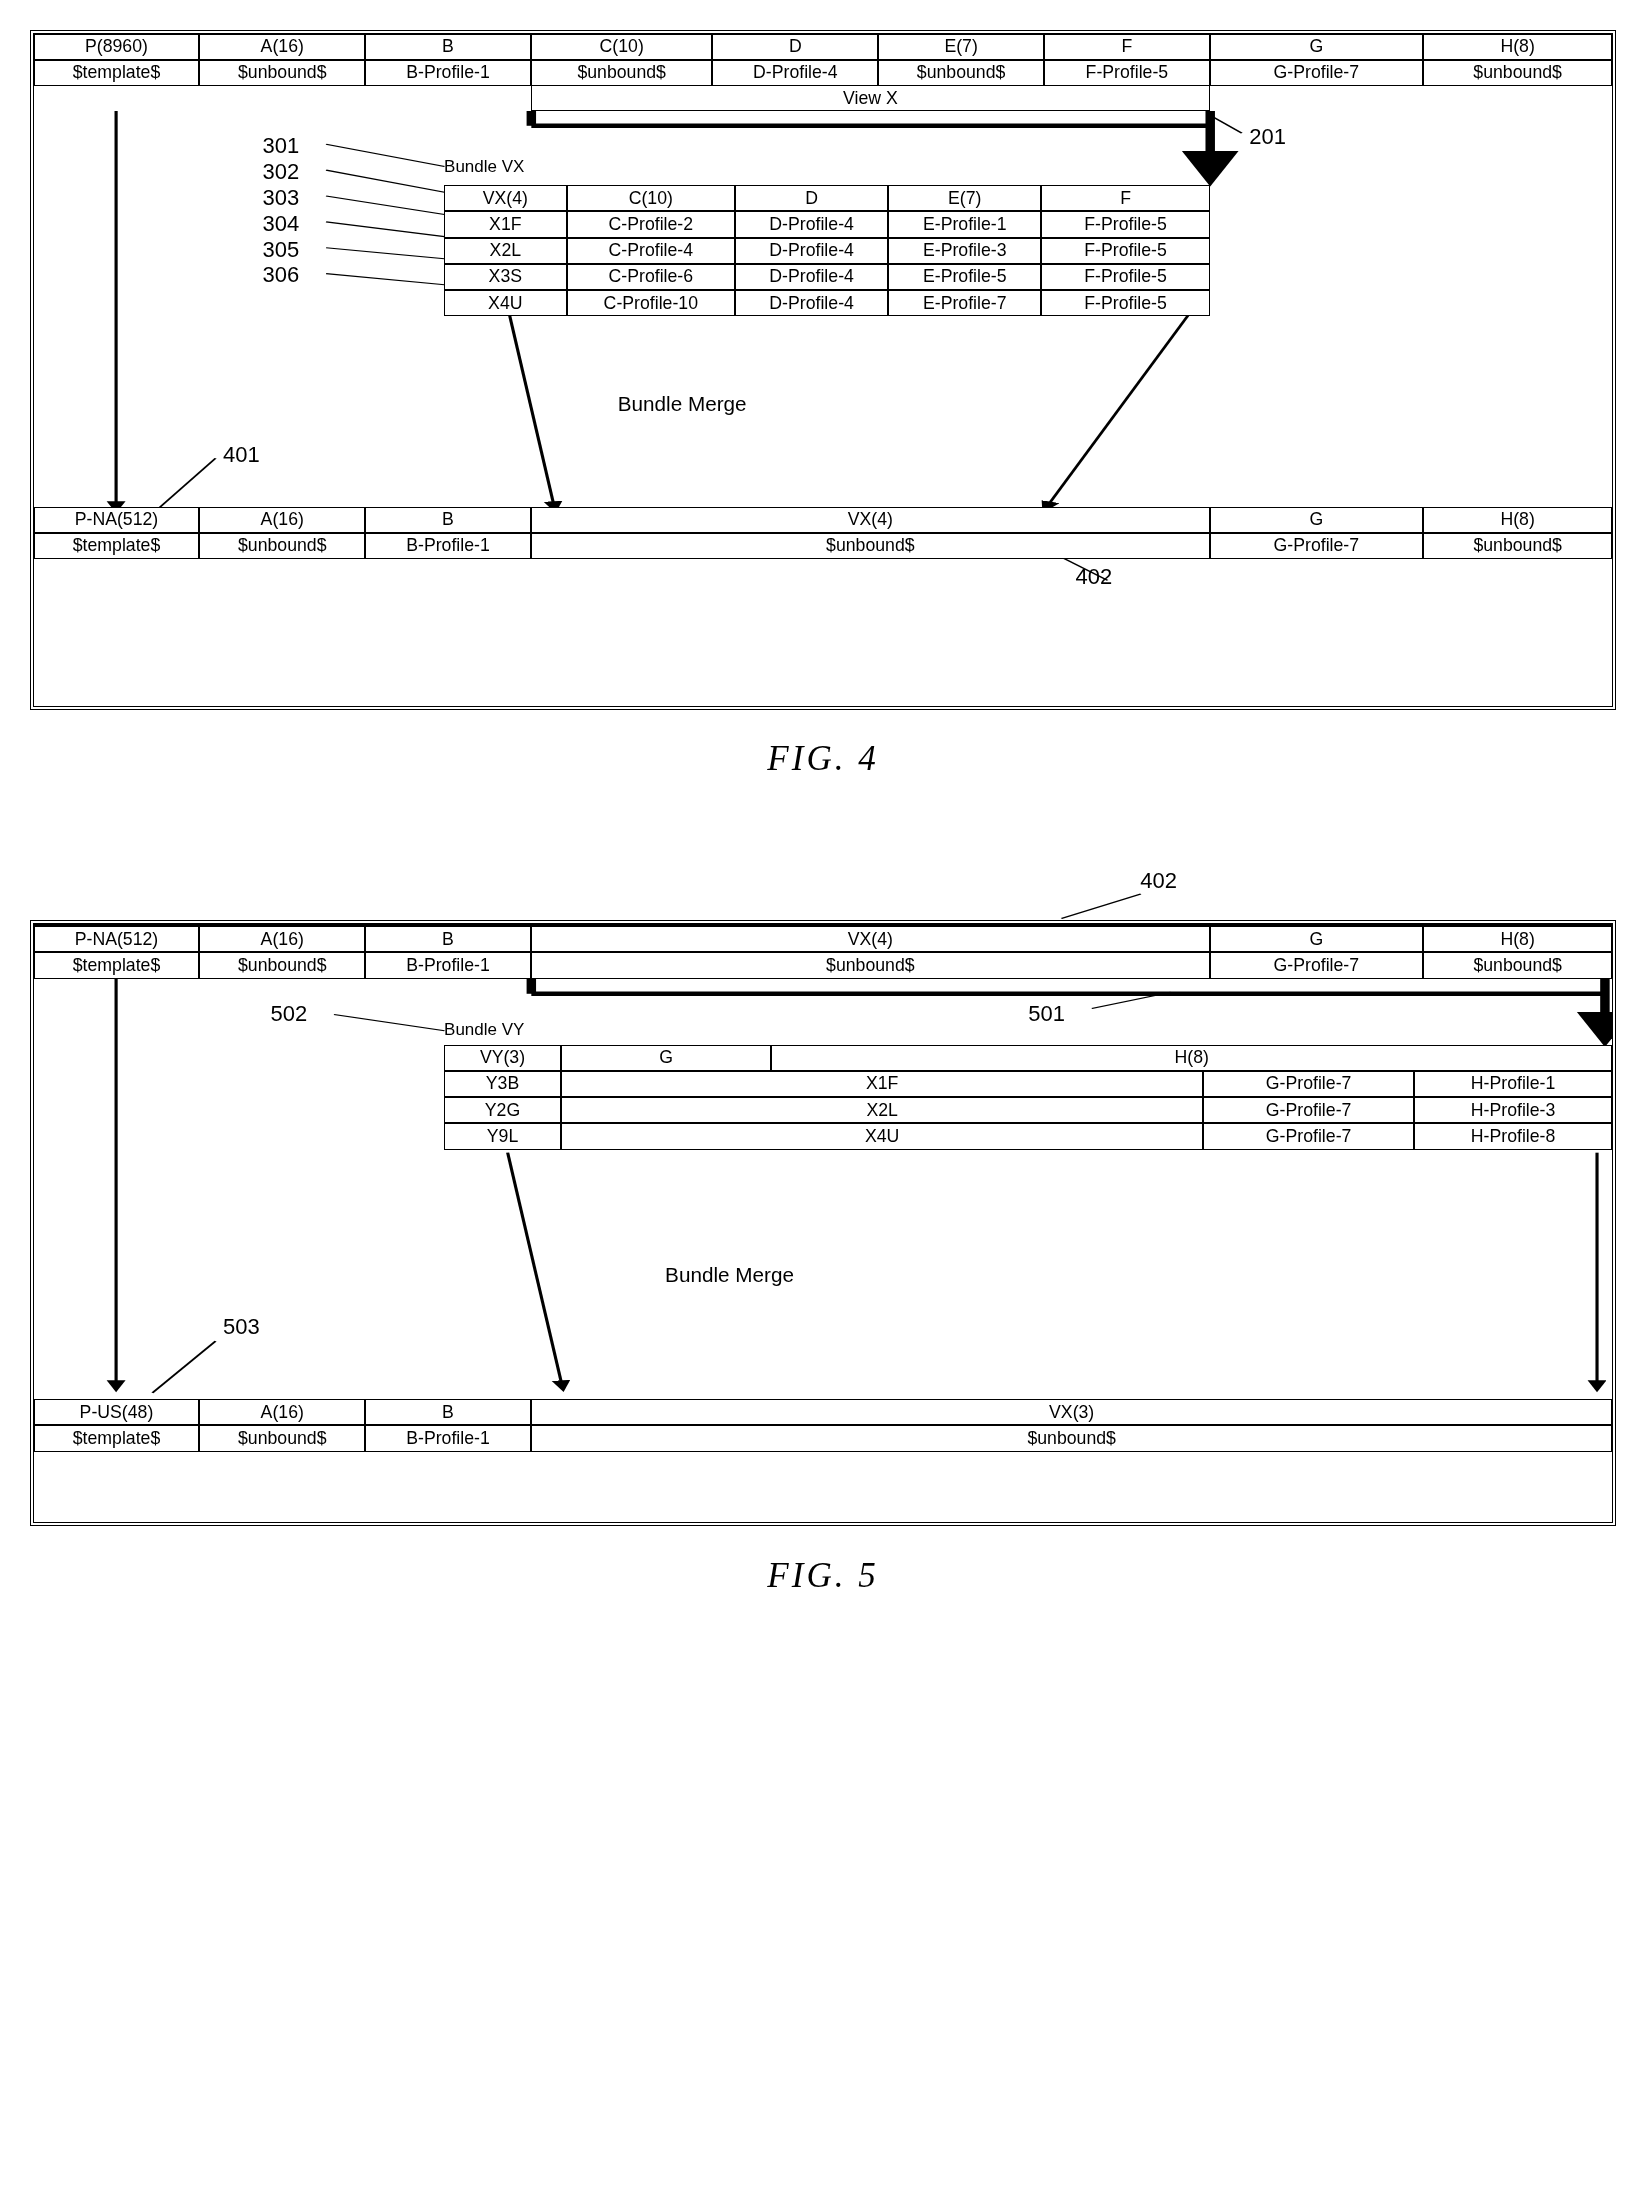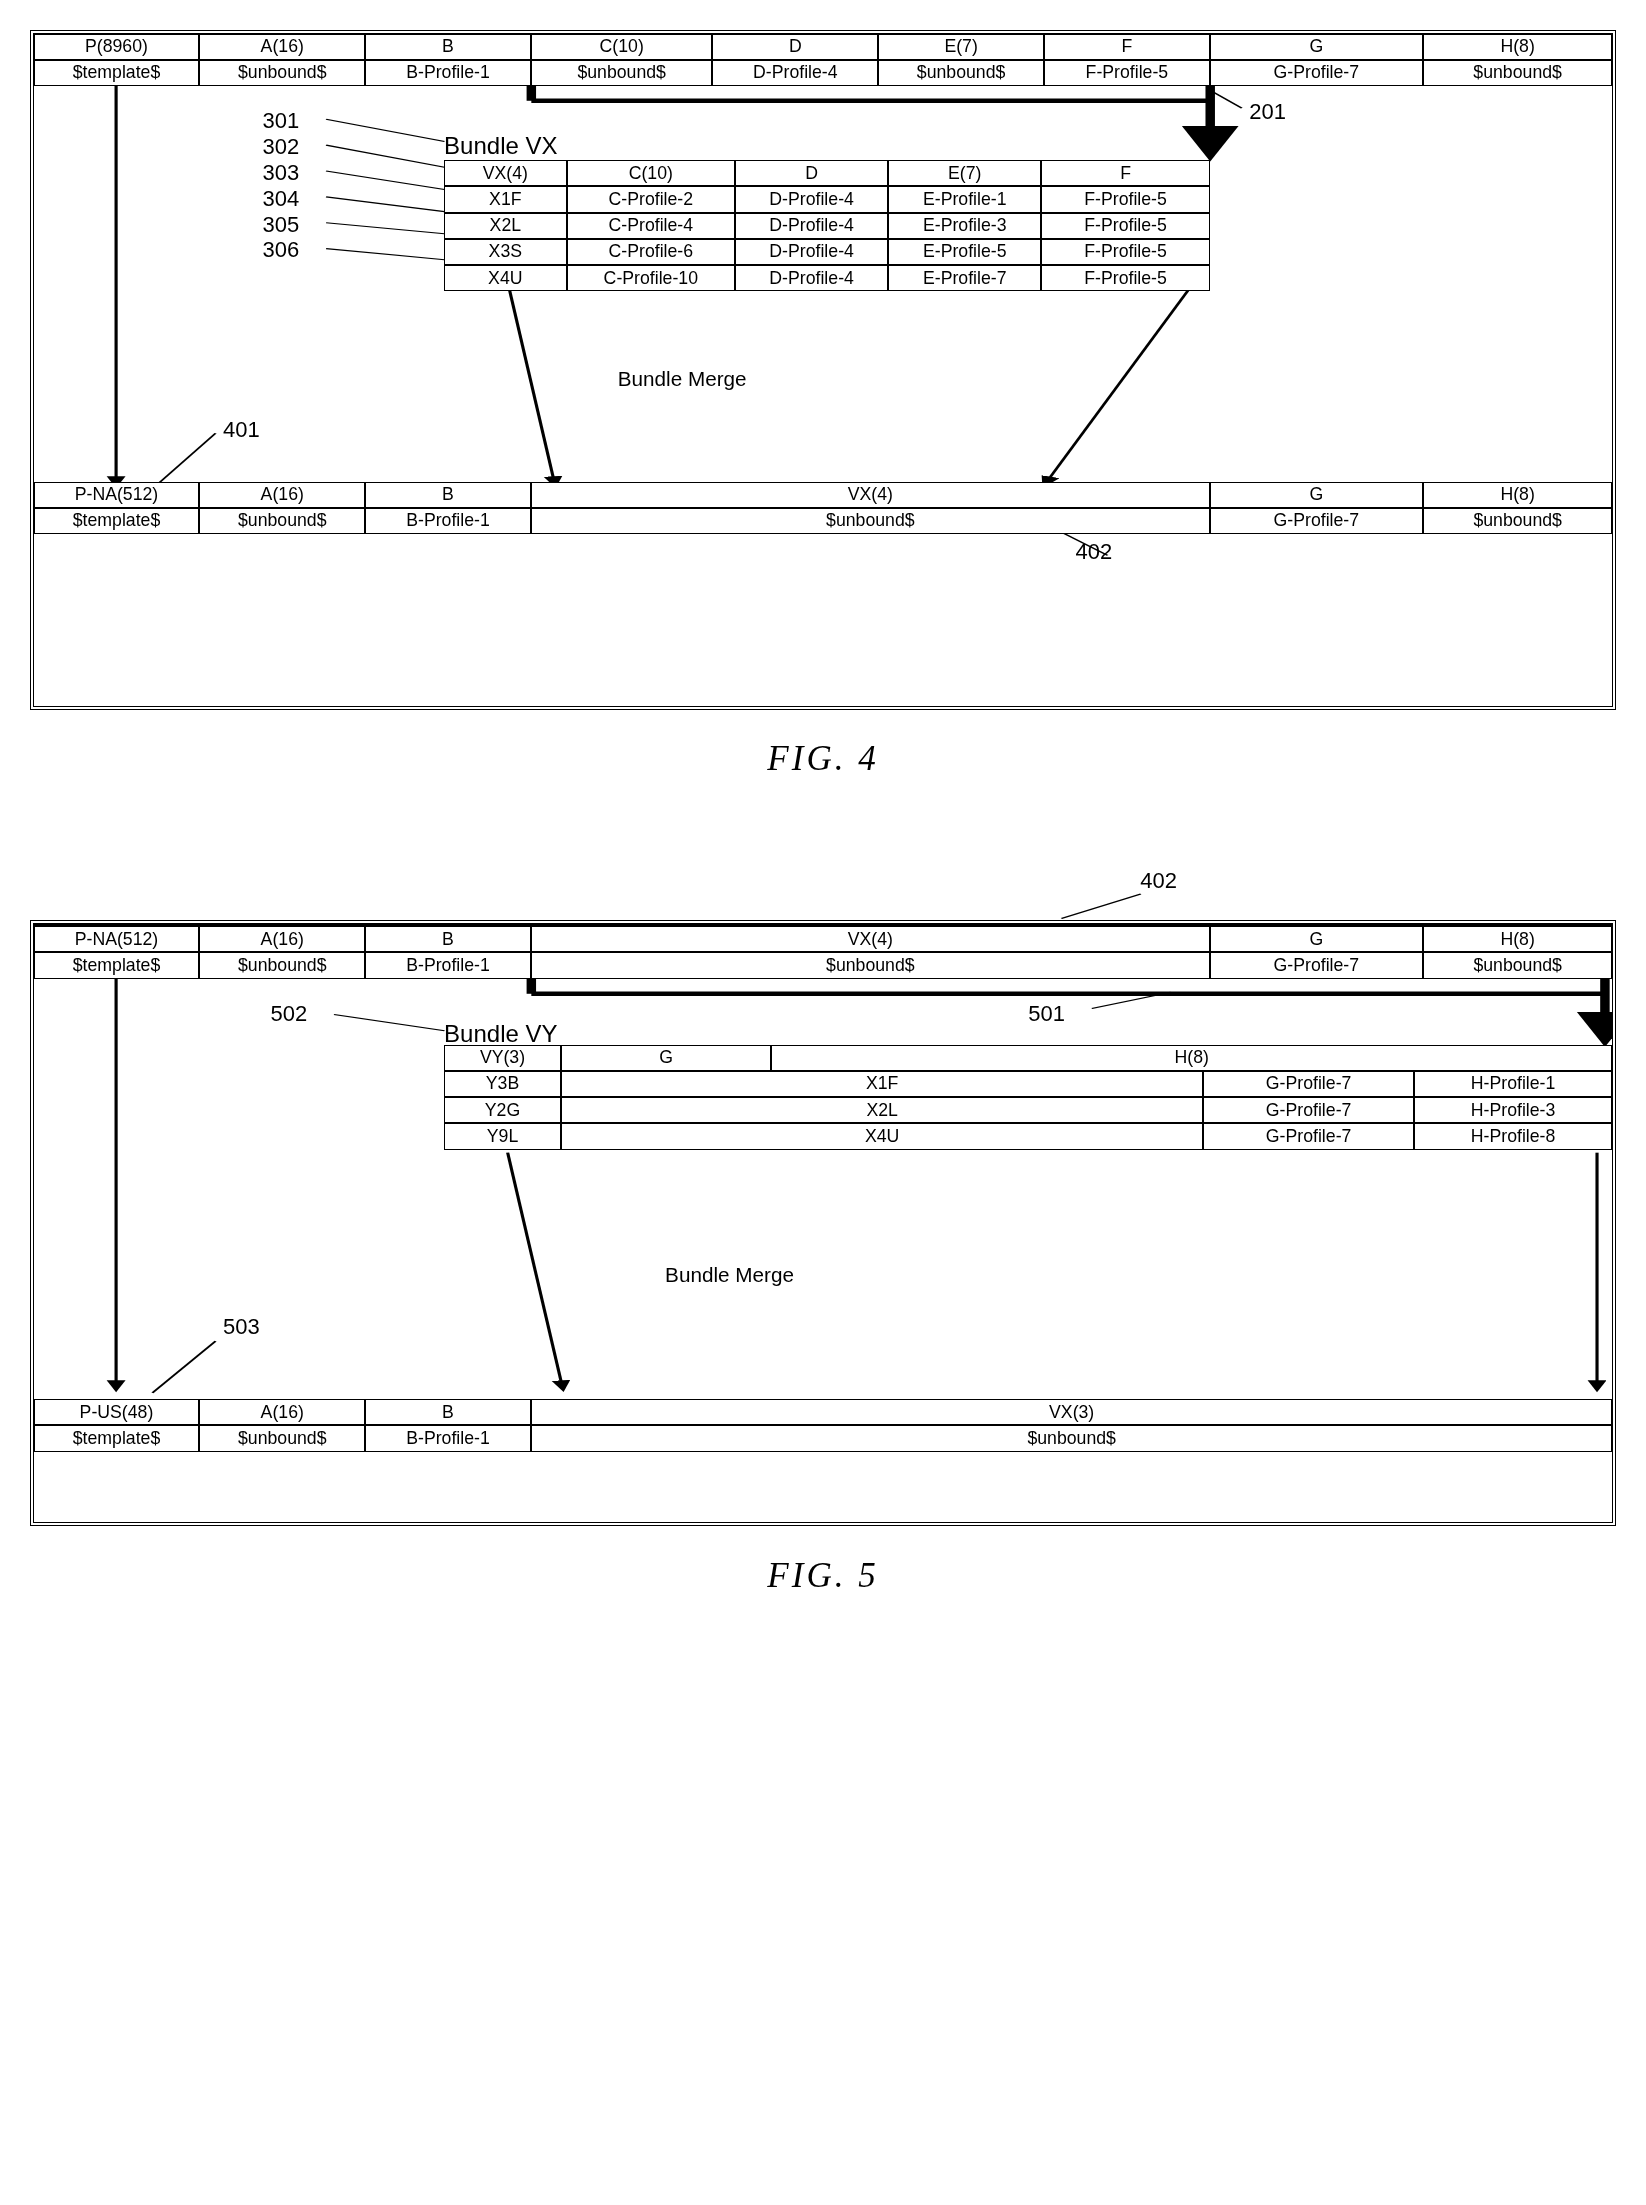--- a/index.html
+++ b/index.html
@@ -46,21 +46,21 @@
   }
   .view-cell {
     border: 0.7px solid #000;
     text-align: center;
     font-size: 17.7px;
     padding: 1.5px 0;
     background: #fff;
   }
   .bundle-label {
     position: absolute;
-    font-size: 24px;
+    font-size: 17px;
     white-space: nowrap;
   }
   .ref-num {
     position: absolute;
     font-size: 22px;
     white-space: nowrap;
   }
   .merge-label {
     position: absolute;
     font-size: 20.7px;
@@ -97,20 +97,25 @@
       <div class="cell" style="flex:0 0 10.5%">$unbound$</div>
       <div class="cell" style="flex:0 0 10.5%">B-Profile-1</div>
       <div class="cell" style="flex:0 0 11.5%">$unbound$</div>
       <div class="cell" style="flex:0 0 10.5%">D-Profile-4</div>
       <div class="cell" style="flex:0 0 10.5%">$unbound$</div>
       <div class="cell" style="flex:0 0 10.5%">F-Profile-5</div>
       <div class="cell" style="flex:0 0 13.5%">G-Profile-7</div>
       <div class="cell" style="flex:1 1 auto">$unbound$</div>
     </div>
 
+    <div class="view-label-row">
+      <div style="flex:0 0 31.5%"></div>
+      <div class="view-cell" style="flex:0 0 43%; border-top:none;">View X</div>
+      <div style="flex:1 1 auto"></div>
+    </div>
 
     <div class="mid-area" style="height:473px;">
 
       <svg class="overlay" viewBox="0 0 1000 640" preserveAspectRatio="none">
         <defs>
           <marker id="ah4" markerWidth="10" markerHeight="10" refX="6" refY="3" orient="auto">
             <path d="M0,0 L8,3 L0,6 Z" fill="#000"></path>
           </marker>
         </defs>
 

